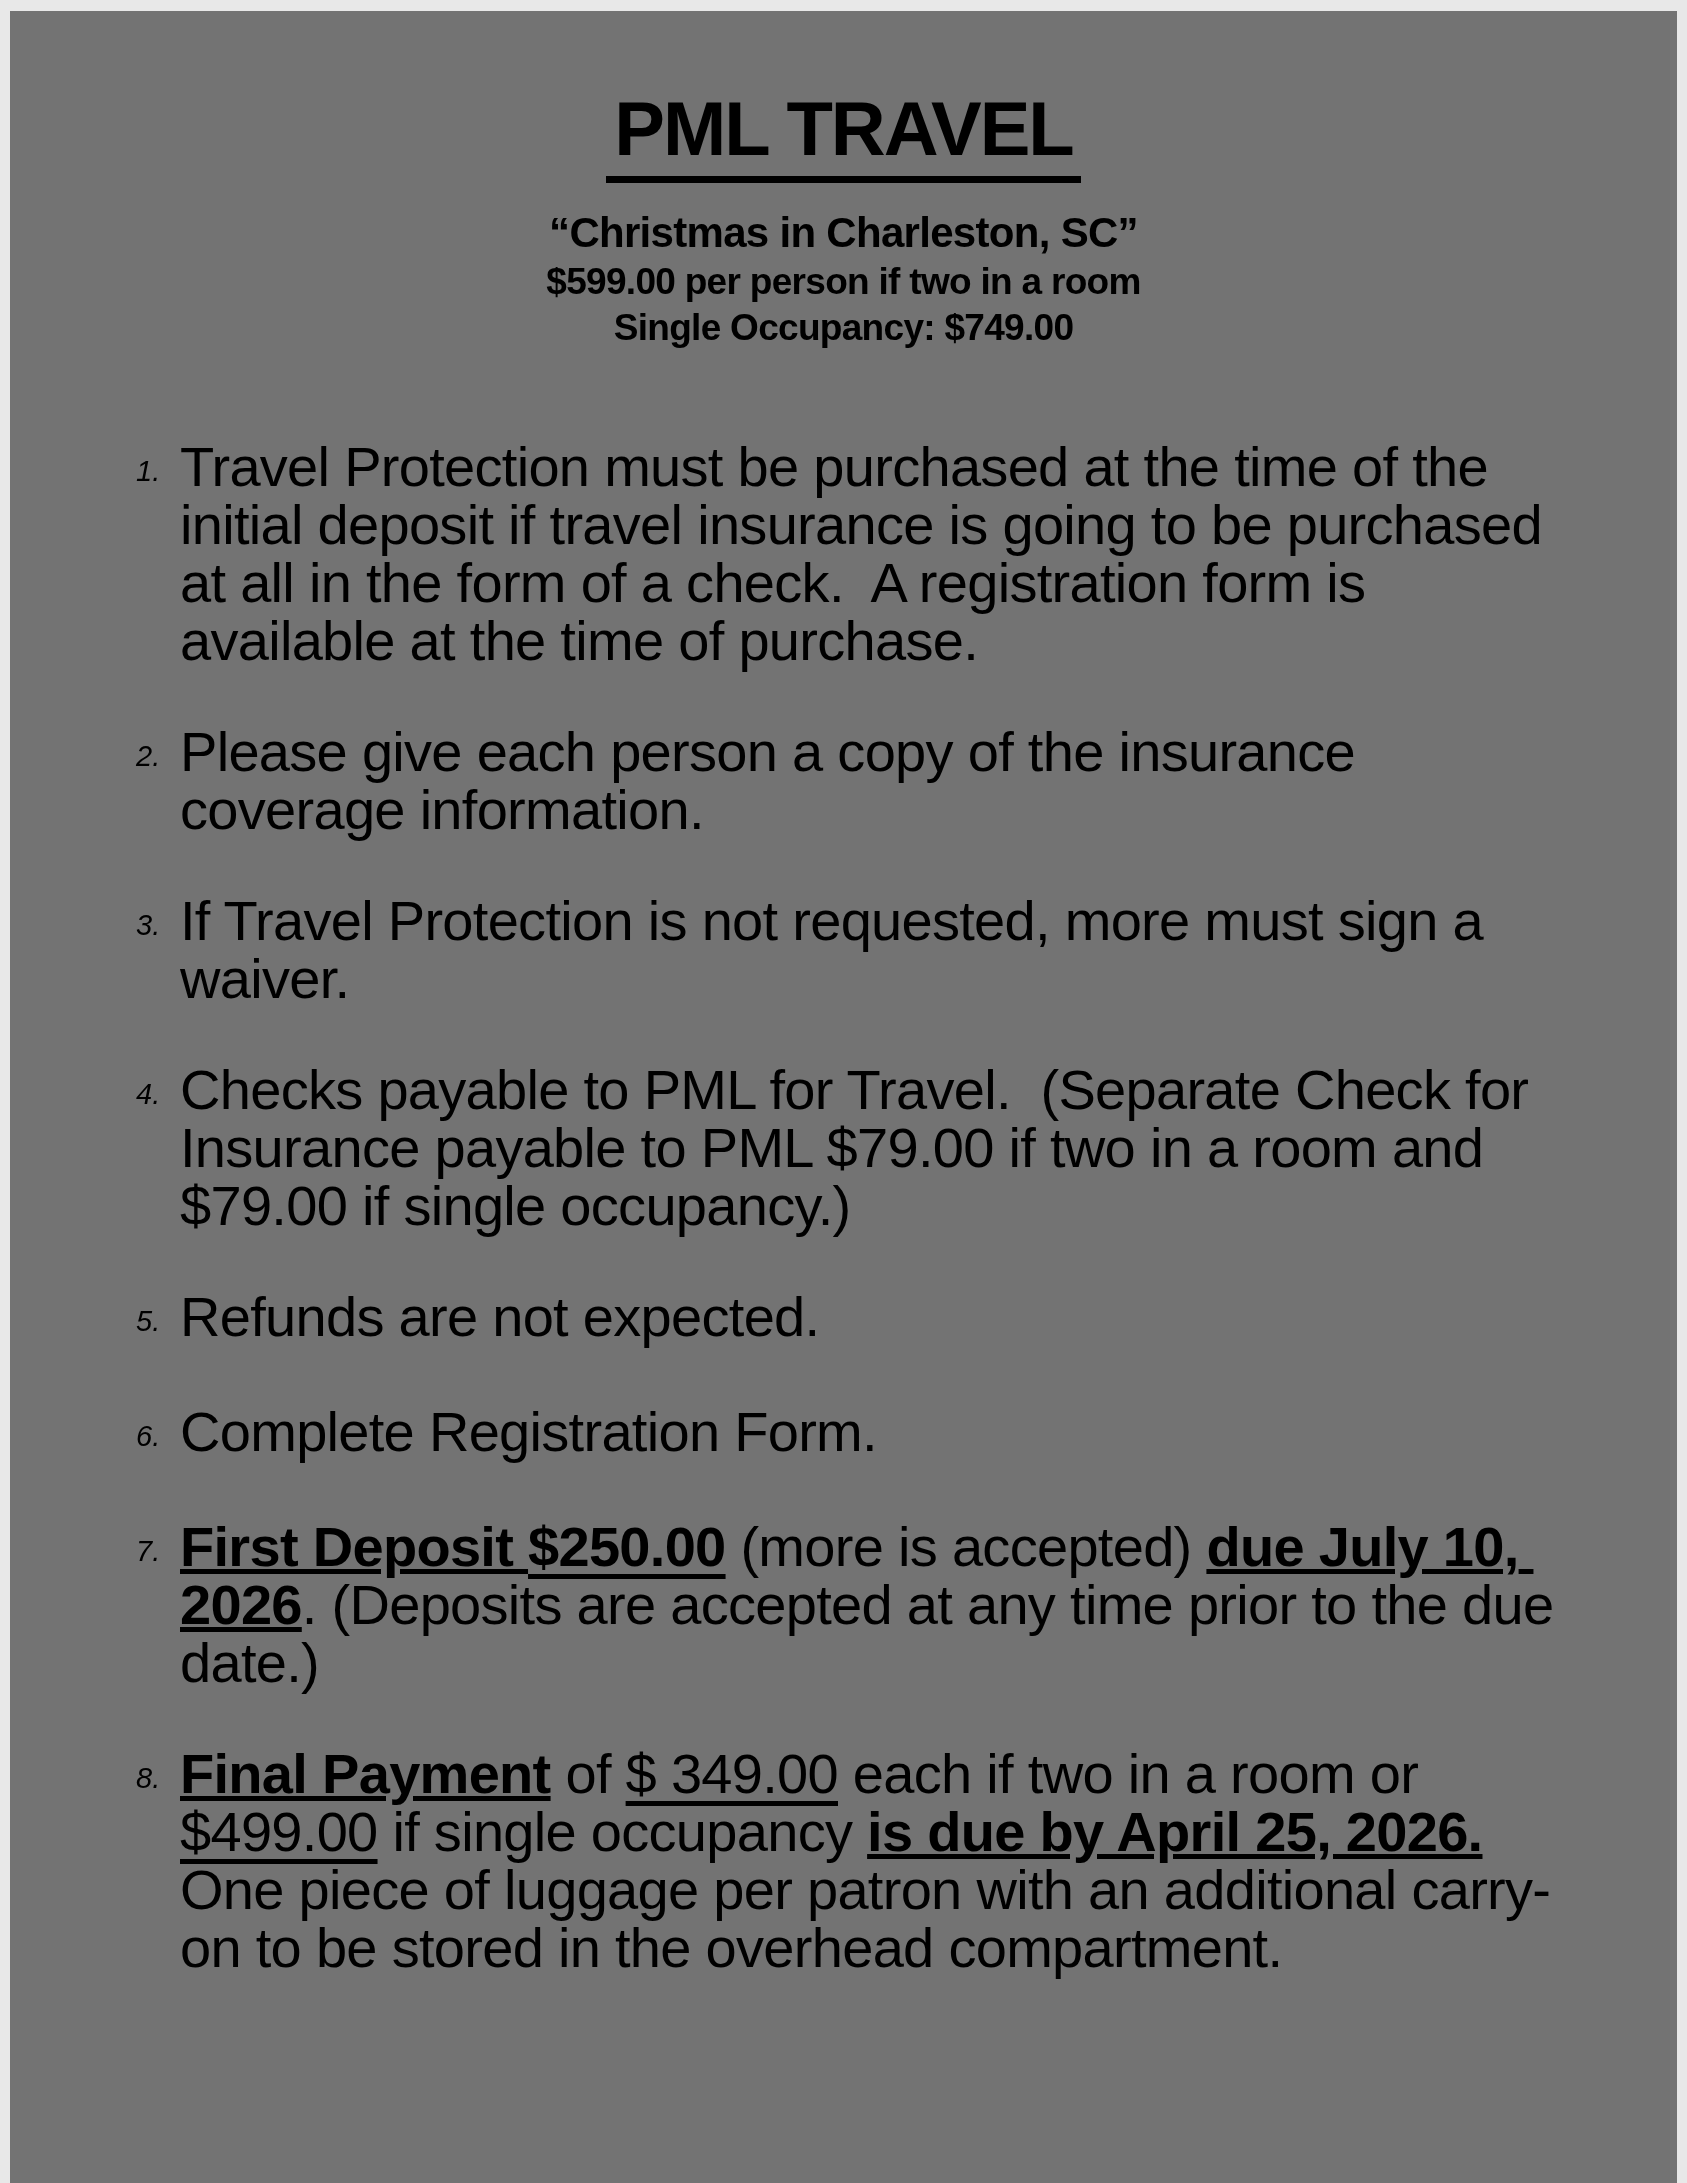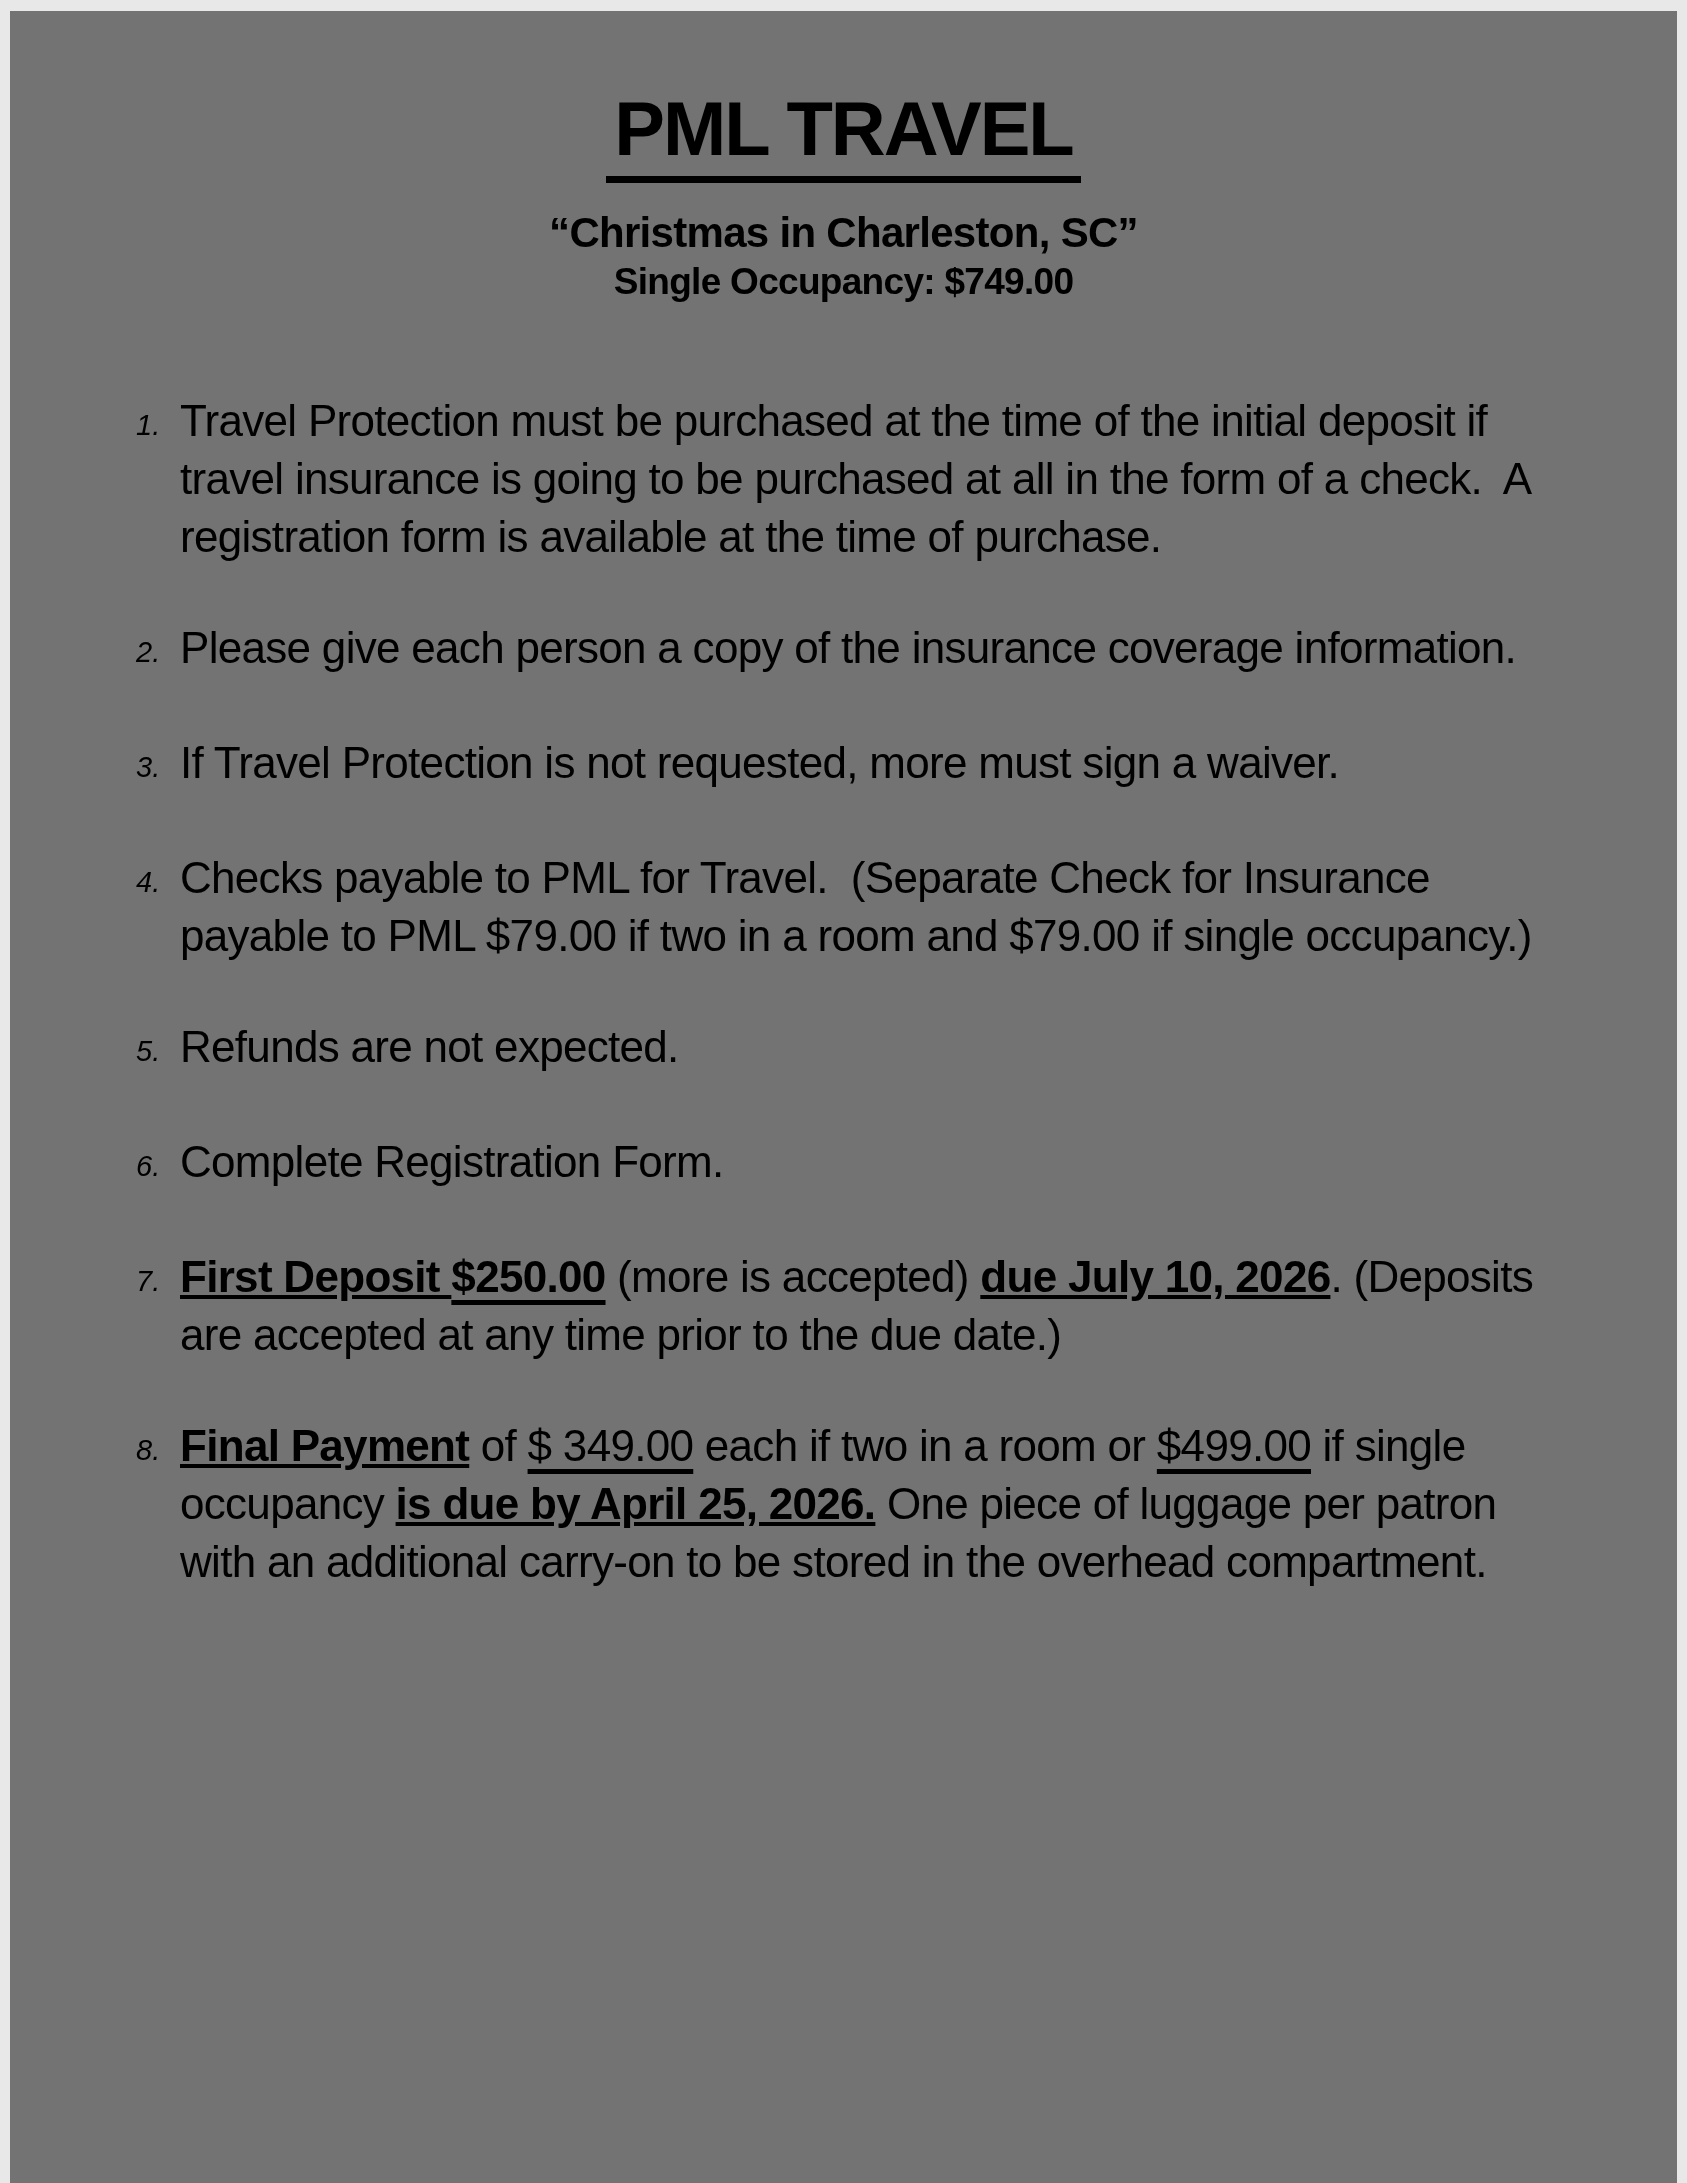--- a/index.html
+++ b/index.html
@@ -55,21 +55,21 @@
     grid-template-columns: 44px 1fr;
     margin-bottom: 53px;
   }
   .num {
     font-style: italic;
     font-size: 29px;
     line-height: 58px;
     padding-top: 4px;
   }
   .itext {
-    font-size: 44px;
+    font-size: 56px;
     line-height: 58px;
     letter-spacing: -0.7px;
     white-space: pre-wrap;
   }
   .b { font-weight: 700; text-decoration: underline; }
   .u {
     text-decoration: underline;
     text-decoration-thickness: 4.6px;
     text-underline-offset: 8px;
   }
@@ -77,20 +77,21 @@
 </head>
 <body>
 
 <div class="page">
   <div class="header">
     <div>
       <span class="title">PML TRAVEL</span>
     </div>
     <div class="subtitle">
       <div class="sub-lg">“Christmas in Charleston, SC”</div>
+      <div class="sub-sm">$599.00 per person if two in a room</div>
       <div class="sub-sm">Single Occupancy: $749.00</div>
     </div>
   </div>
 
   <div class="list">
       <div class="item">
         <div class="num">1.</div>
         <div class="itext"><span>Travel Protection must be purchased at the time of the initial deposit if travel insurance is going to be purchased at all in the form of a check.  A registration form is available at the time of purchase.</span></div>
       </div>
       <div class="item">

